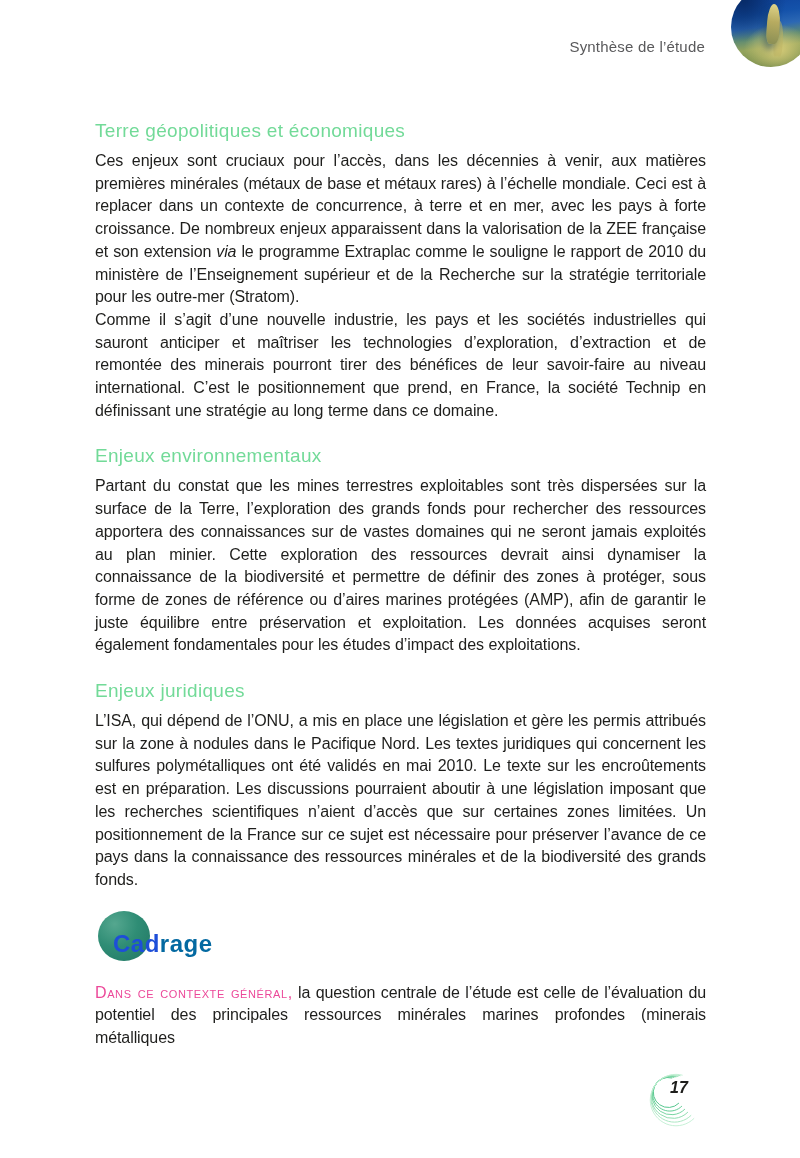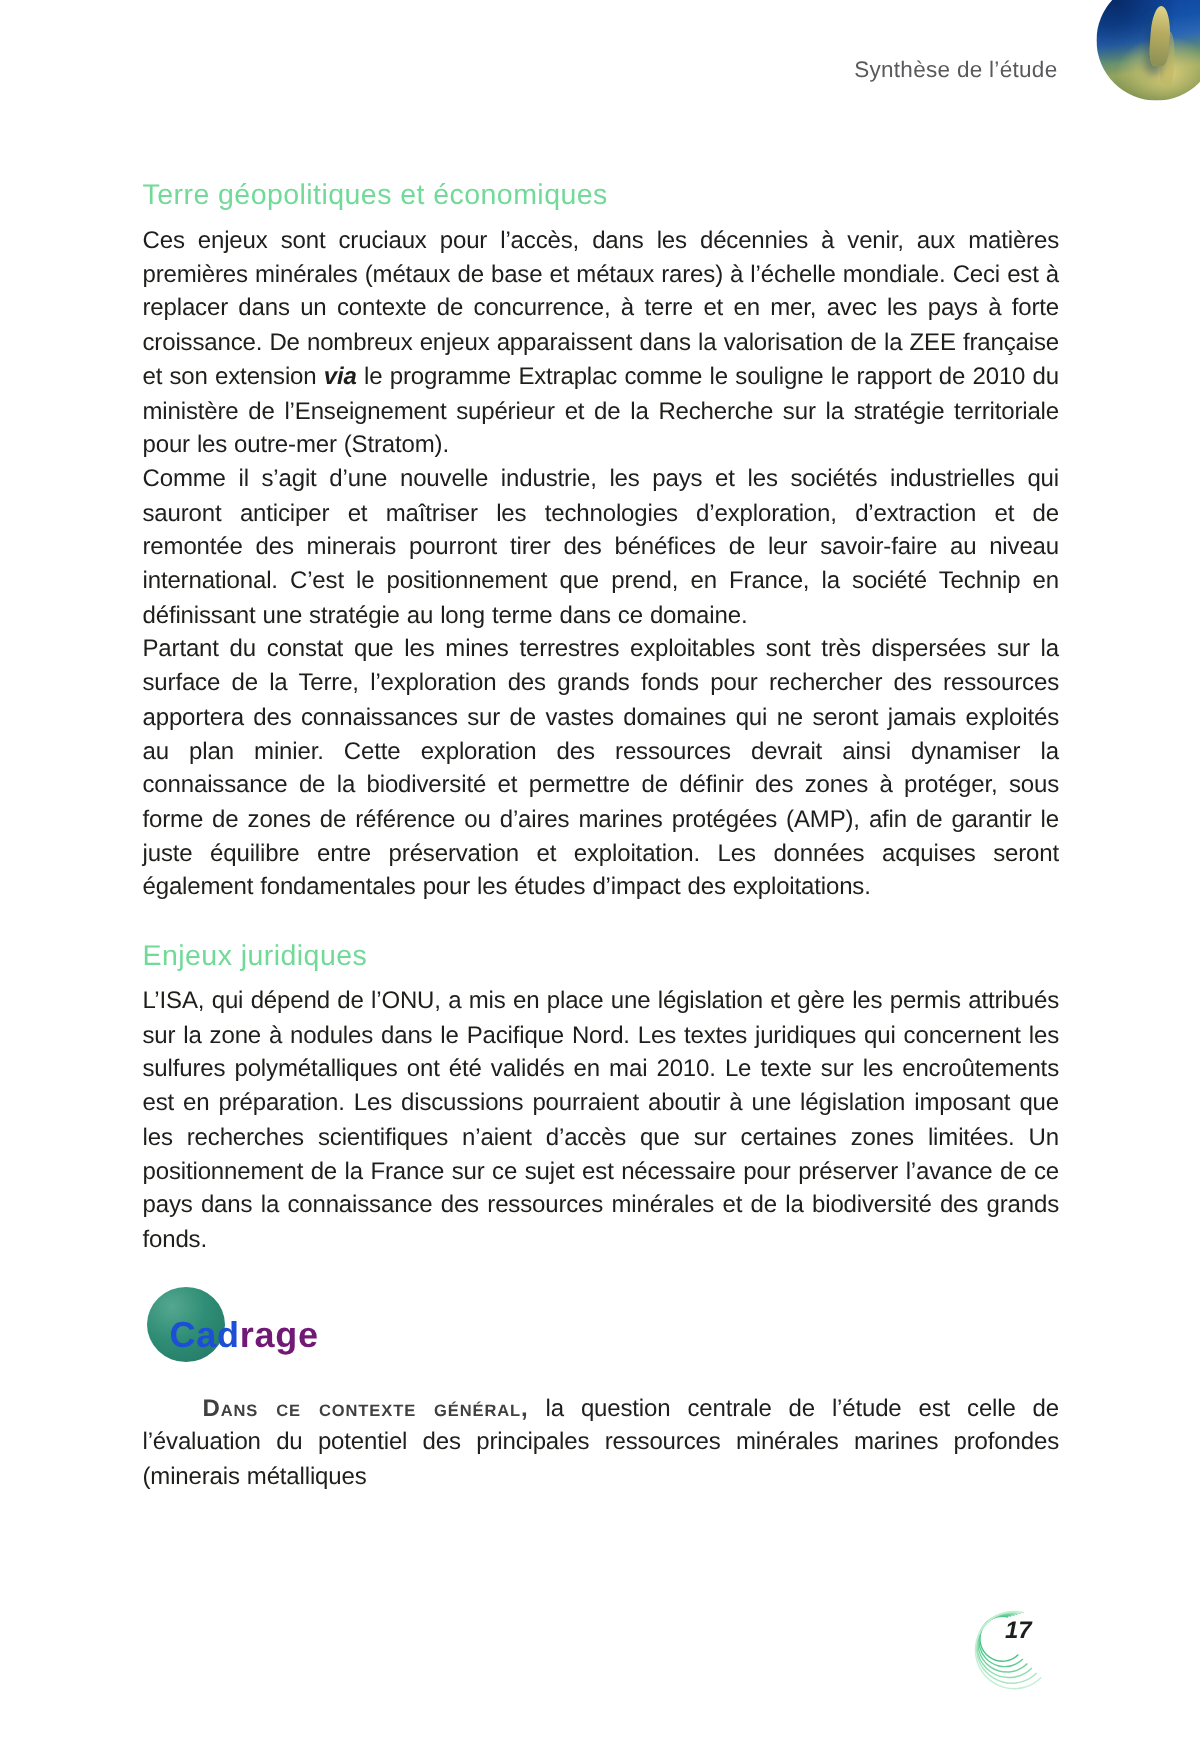--- a/index.html
+++ b/index.html
@@ -31,39 +31,38 @@
   
   .content{position:absolute;left:95px;top:97px;width:611px;}
   p.body{
     margin:0;font-size:16px;line-height:22.7px;text-align:justify;
     letter-spacing:-0.1px;word-spacing:.3px;
   }
   h2.section-heading{
     margin:23px 0 8px 0;font-size:19px;font-weight:500;
     color:#72da98;letter-spacing:.3px;
   }
-  em.via{font-style:italic;font-weight:bold;}
+  em.via{font-style:italic;}
   
   .cadrage{position:relative;height:52px;margin-top:17px;margin-bottom:0;}
   .cadrage-circle{
     position:absolute;left:3px;top:2px;width:52px;height:50px;border-radius:50%;
     background:radial-gradient(circle at 32% 26%, #55a78f 0%, #2f8d75 45%, #27806b 75%, #1d7164 100%);
   }
   .cadrage-word{
     position:absolute;left:18px;top:23px;
     font-size:24px;font-weight:700;letter-spacing:.5px;line-height:1;
   }
   .cadrage-word .cad{color:#1d4ed8;position:relative;z-index:2;}
-  .cadrage-word .rage{color:#701a75;}
+  .cadrage-word .rage{color:#0369a1;}
   
   p.closing{margin-top:21px;}
   .lead-in{
-    color:#404040;font-weight:700;font-variant:small-caps;
+    color:#ec4899;font-weight:400;font-variant:small-caps;
     letter-spacing:.6px;
-    margin-left:40px;
   }
   
   .pagenum-wrap{position:absolute;left:647px;top:1068px;width:60px;height:62px;}
   .pagenum-wrap svg{position:absolute;left:0;top:0;}
   .pagenum{
     position:absolute;left:23px;top:11px;
     font-size:16px;font-weight:700;color:#1e1e1c;font-style:italic;
   }
 </style>
 </head>
@@ -78,20 +77,21 @@
   </div>
 
   <main class="content">
 
 
     <h2 class="section-heading">Terre géopolitiques et économiques</h2>
     <p class="body"><span>Ces enjeux sont cruciaux pour l’accès, dans les décennies à venir, aux matières premières minérales (métaux de base et métaux rares) à l’échelle mondiale. Ceci est à replacer dans un contexte de concurrence, à terre et en mer, avec les pays à forte croissance. De nombreux enjeux apparaissent dans la valorisation de la ZEE française et son extension </span><em class="via">via</em><span> le programme Extraplac comme le souligne le rapport de 2010 du ministère de l’Enseignement supérieur et de la Recherche sur la stratégie territoriale pour les outre-mer (Stratom).</span></p>
 
     <p class="body">Comme il s’agit d’une nouvelle industrie, les pays et les sociétés industrielles qui sauront anticiper et maîtriser les technologies d’exploration, d’extraction et de remontée des minerais pourront tirer des bénéfices de leur savoir-faire au niveau international. C’est le positionnement que prend, en France, la société Technip en définissant une stratégie au long terme dans ce domaine.</p>
 
+    <h2 class="section-heading">Enjeux environnementaux</h2>
     <p class="body">Partant du constat que les mines terrestres exploitables sont très dispersées sur la surface de la Terre, l’exploration des grands fonds pour rechercher des ressources apportera des connaissances sur de vastes domaines qui ne seront jamais exploités au plan minier. Cette exploration des ressources devrait ainsi dynamiser la connaissance de la biodiversité et permettre de définir des zones à protéger, sous forme de zones de référence ou d’aires marines protégées (AMP), afin de garantir le juste équilibre entre préservation et exploitation. Les données acquises seront également fondamentales pour les études d’impact des exploitations.</p>
 
     <h2 class="section-heading">Enjeux juridiques</h2>
     <p class="body">L’ISA, qui dépend de l’ONU, a mis en place une législation et gère les permis attribués sur la zone à nodules dans le Pacifique Nord. Les textes juridiques qui concernent les sulfures polymétalliques ont été validés en mai 2010. Le texte sur les encroûtements est en préparation. Les discussions pourraient aboutir à une législation imposant que les recherches scientifiques n’aient d’accès que sur certaines zones limitées. Un positionnement de la France sur ce sujet est nécessaire pour préserver l’avance de ce pays dans la connaissance des ressources minérales et de la biodiversité des grands fonds.</p>
 
     <div class="cadrage">
       <div class="cadrage-circle"></div>
       <div class="cadrage-word"><span class="cad">Cad</span><span class="rage">rage</span></div>
     </div>
 

